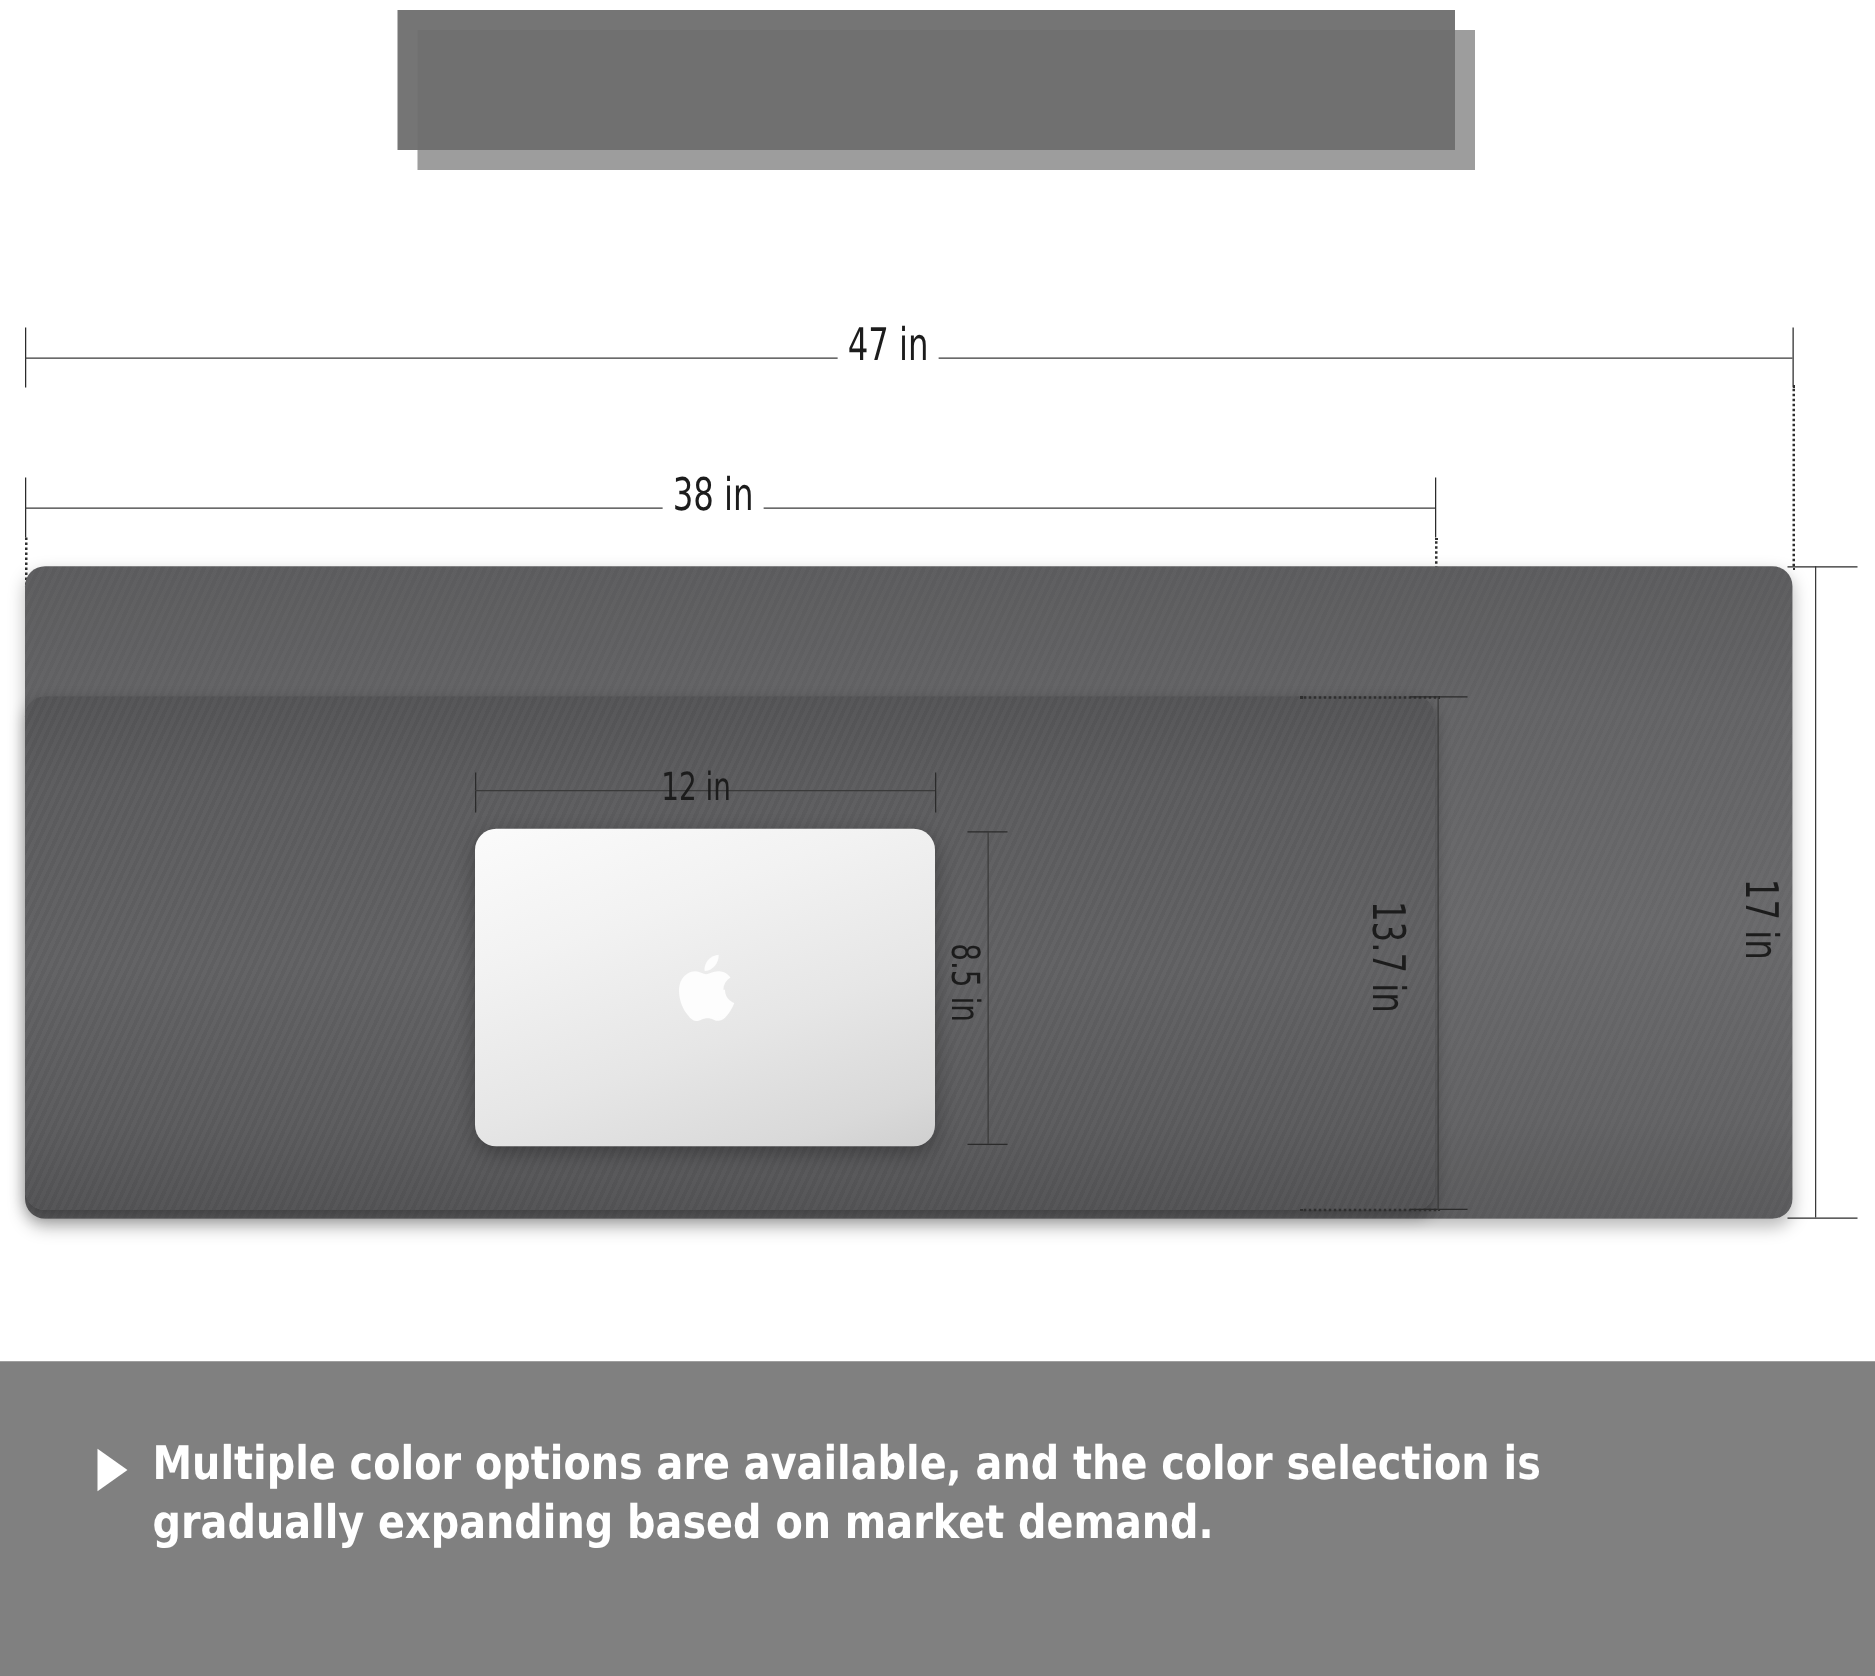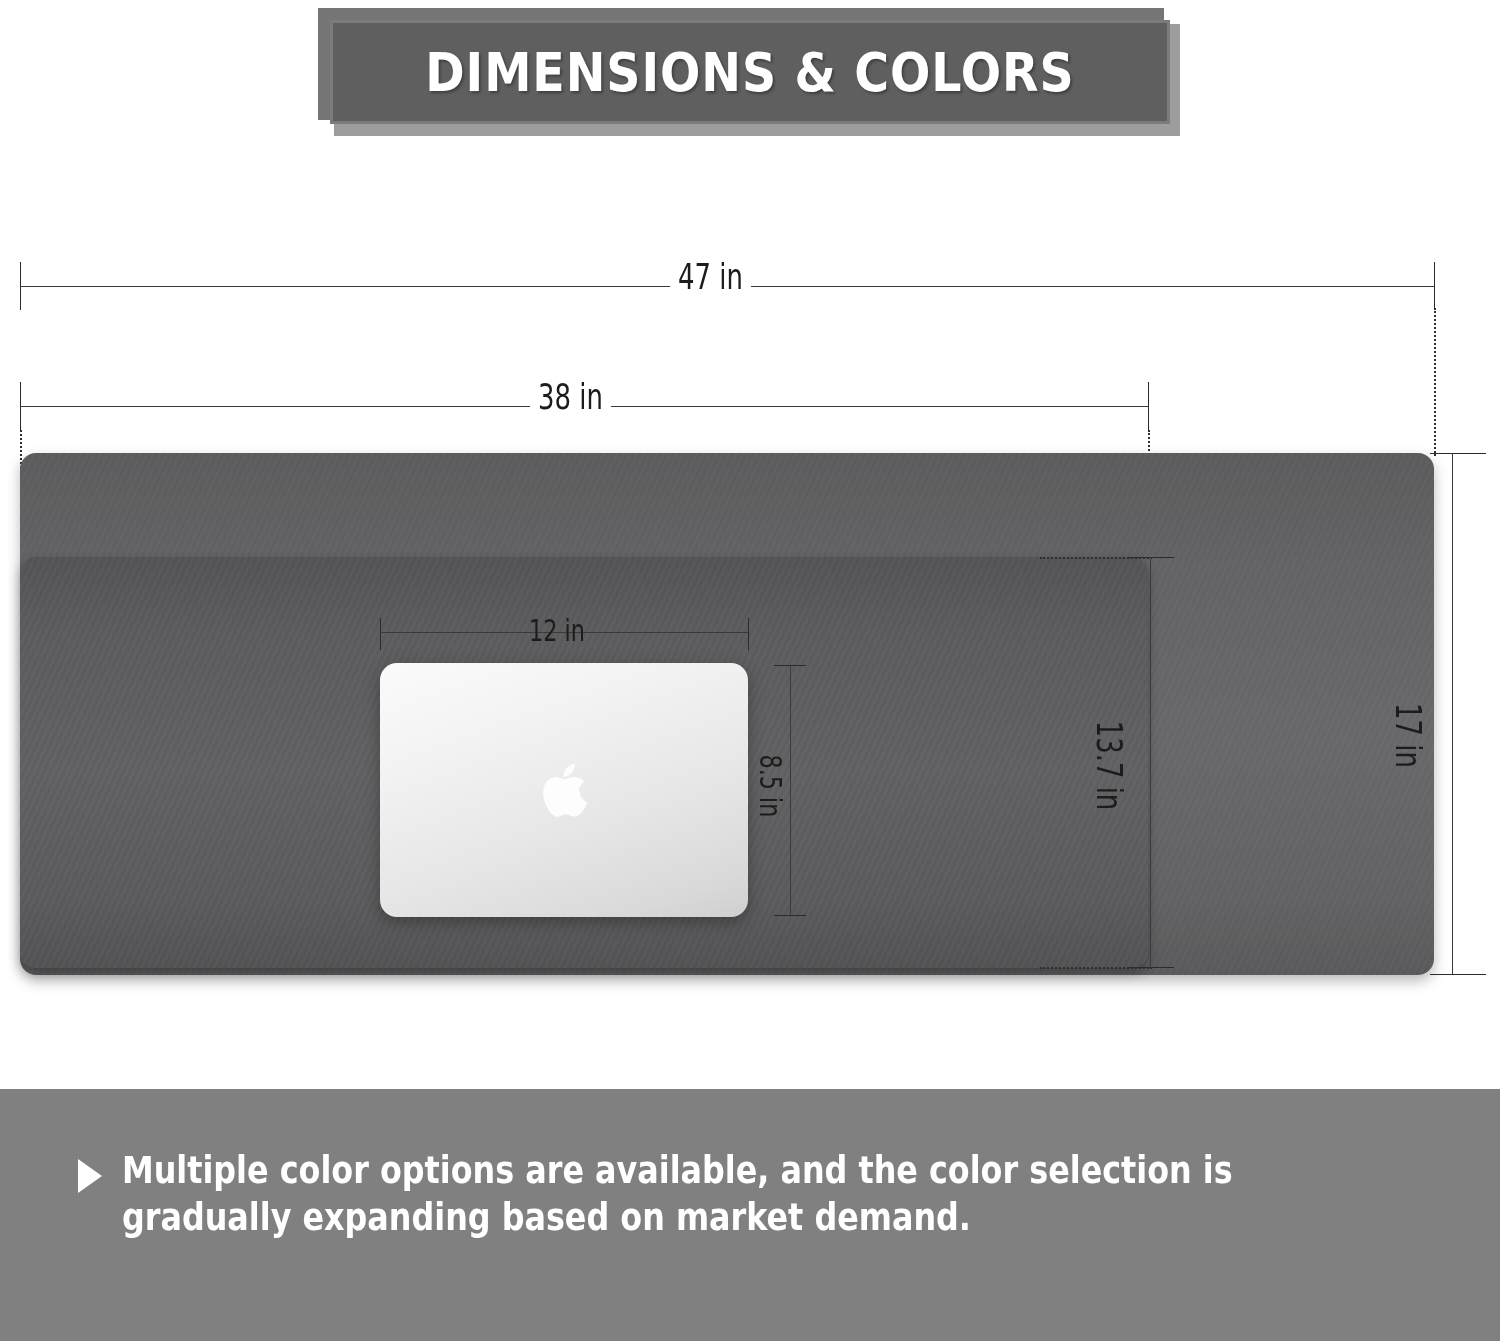--- a/index.html
+++ b/index.html
@@ -210,23 +210,20 @@
     width: 116%;
   }
 </style>
 </head>
 <body>
 
 <div id="stage">
 
   <div class="banner-shadow"></div>
   <div class="banner-back"></div>
-  <div class="banner-main">
-    <span class="banner-title">DIMENSIONS &amp; COLORS</span>
-  </div>
 
   <div class="tick-v" style="left:20px; top:262px; height:48px;"></div>
   <div class="tick-v" style="left:1434px; top:262px; height:48px;"></div>
   <div class="dim-h" style="left:20px; top:286px; width:1414px;"></div>
   <div class="dim-label" style="left:660px; top:256px;">47 in</div>
 
   <div class="tick-v" style="left:20px; top:382px; height:48px;"></div>
   <div class="tick-v" style="left:1148px; top:382px; height:48px;"></div>
   <div class="dim-h" style="left:20px; top:406px; width:1128px;"></div>
   <div class="dim-label" style="left:520px; top:376px;">38 in</div>

